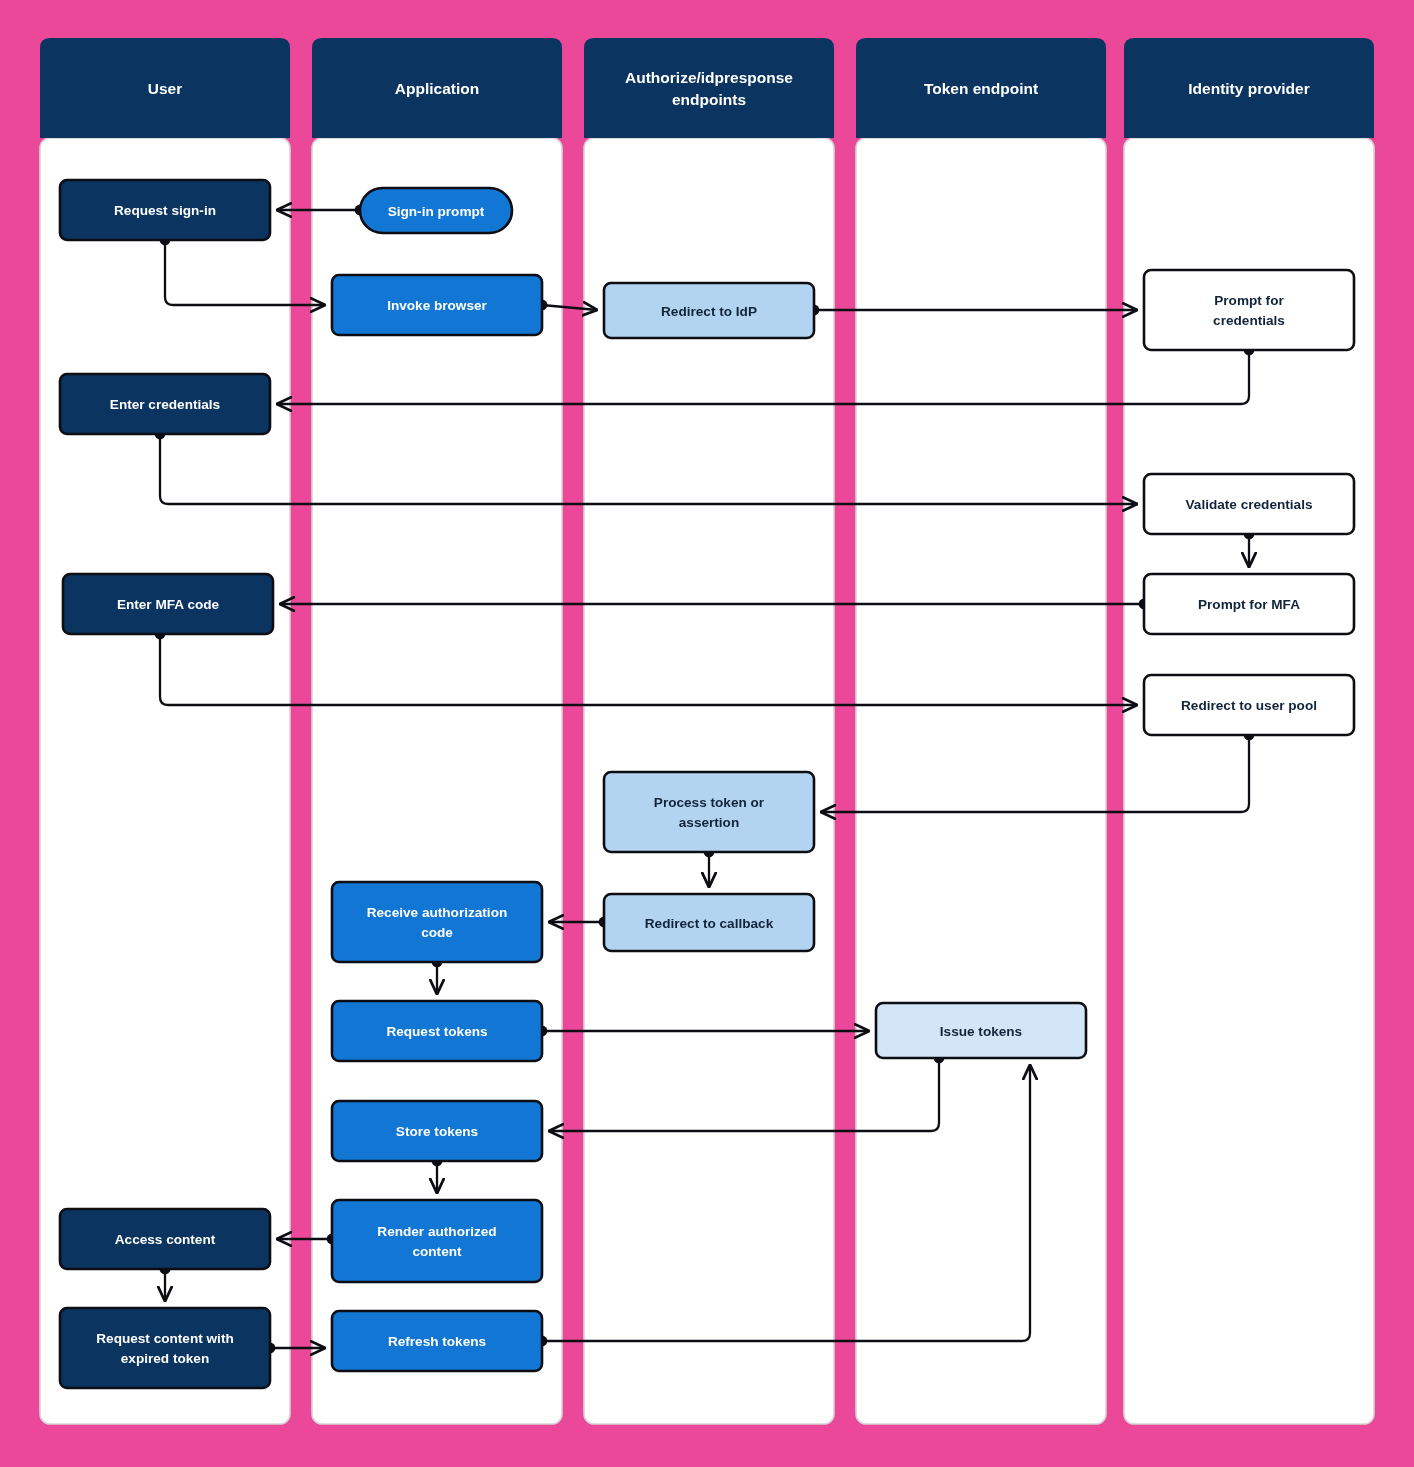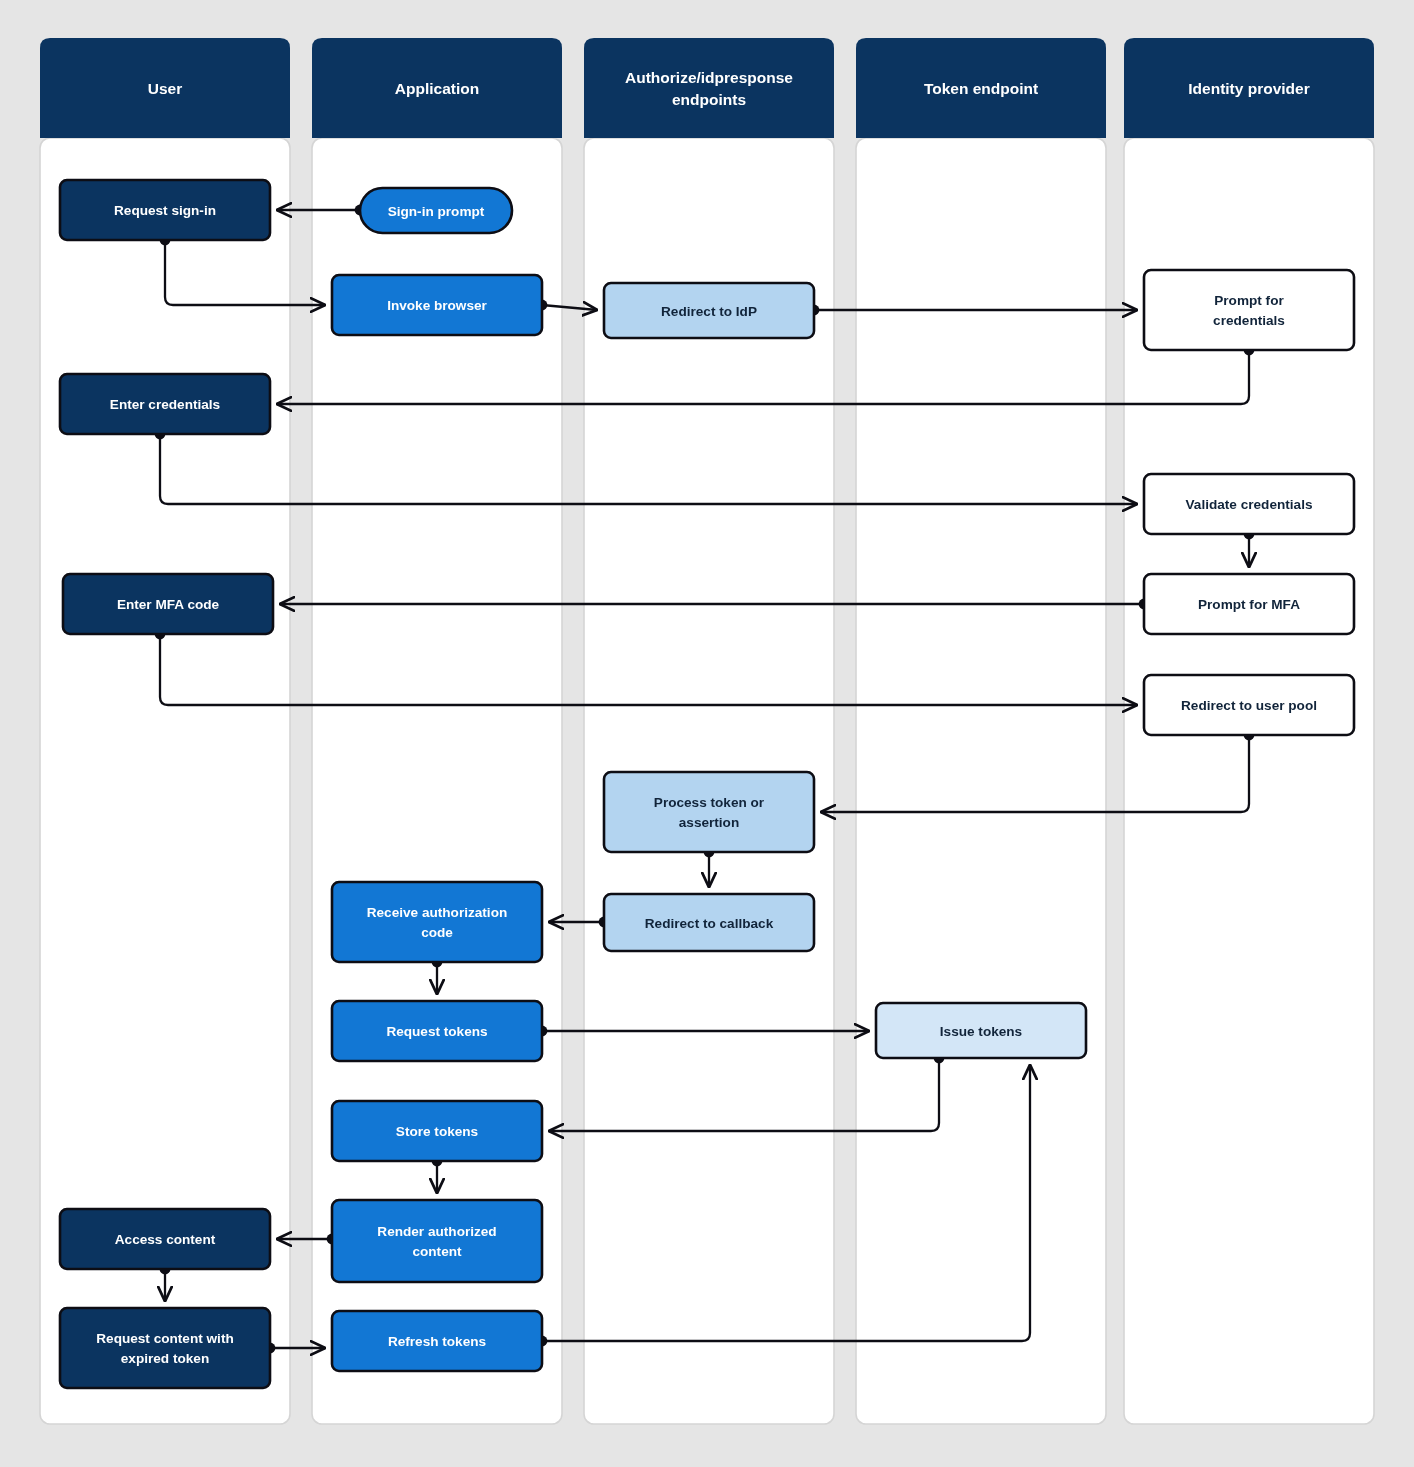--- a/index.html
+++ b/index.html
@@ -1,17 +1,17 @@
 <!DOCTYPE html>
 <html><head>
 <meta charset="utf-8">
 <style>
   html,body{margin:0;padding:0;background:#ffffff;}
   body{font-family:"Liberation Sans", sans-serif;}
-  #stage{position:relative;width:1414px;height:1467px;background:#e5e5e5;overflow:hidden;}
+  #stage{position:relative;width:1414px;height:1467px;background:#ec4899;overflow:hidden;}
   svg#diagram{position:absolute;left:0;top:0;width:1414px;height:1467px;display:block;}
   .lane-box{fill:#ffffff;stroke:#d5d5d5;stroke-width:1.6;}
   .lane-header{fill:#0b3460;}
   .lane-header-text{fill:#ffffff;font-size:15.5px;font-weight:bold;text-anchor:middle;font-family:"Liberation Sans",sans-serif;}
   .node-rect{stroke:#0d0d14;stroke-width:2.6;}
   .fill-navy{fill:#0b3460;}
   .fill-blue{fill:#1277d4;}
   .fill-lblue{fill:#b3d4f0;}
   .fill-xlblue{fill:#d3e6f7;}
   .fill-white{fill:#ffffff;}

